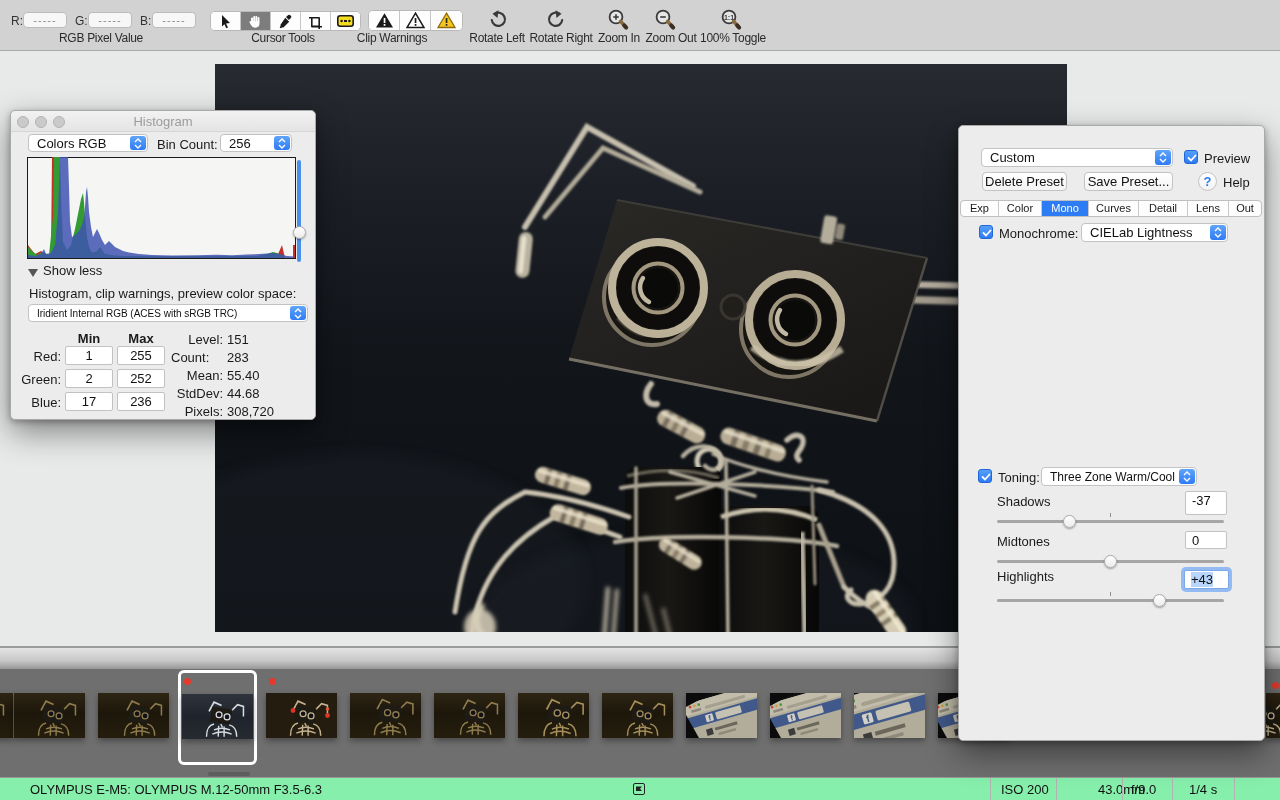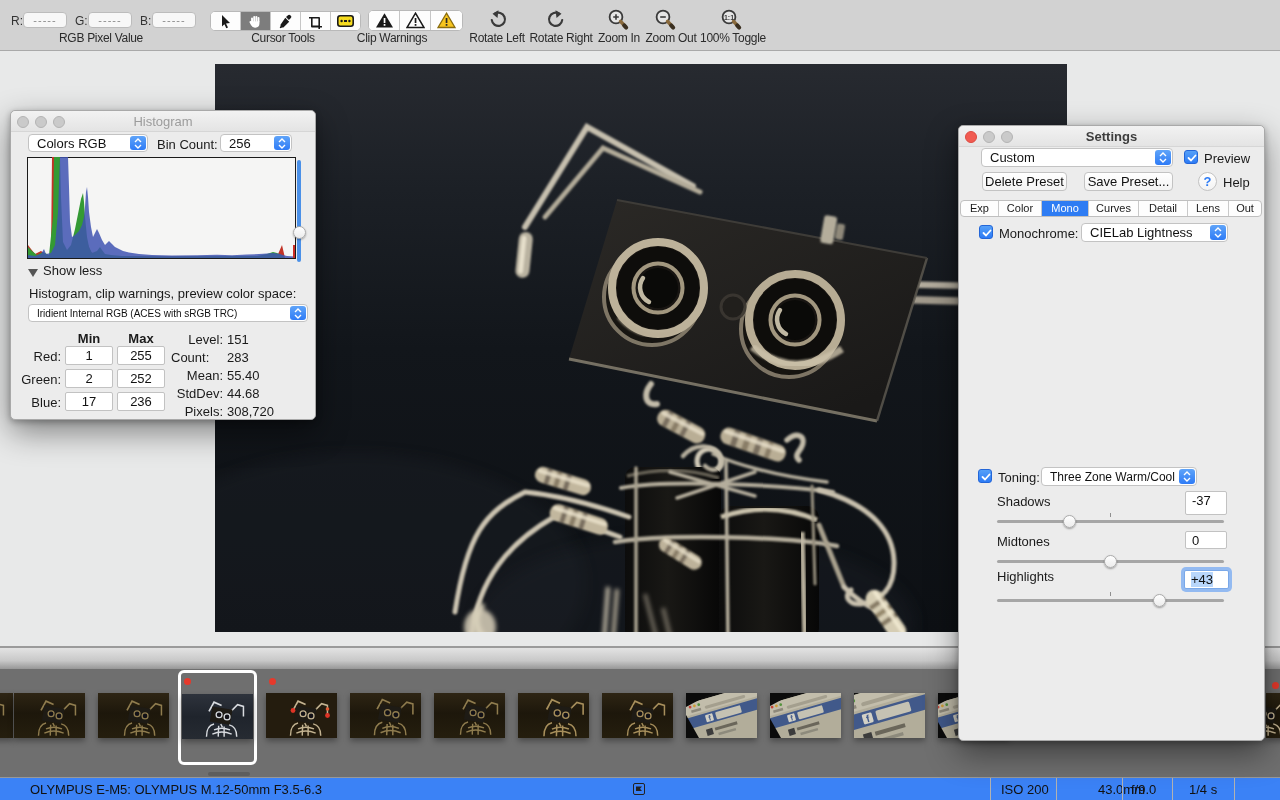--- a/index.html
+++ b/index.html
@@ -39,21 +39,21 @@
   #band { left:0; top:646px; width:1280px; height:23px; background:linear-gradient(#e3e3e3,#c8c8c8 60%, #979797); border-top:2px solid #9b9b9b; }
   #strip { left:0; top:669px; width:1280px; height:108px; background:#6f6f6f; }
   .th { position:absolute; top:24px; width:71px; height:45px; box-shadow:0 3px 6px rgba(0,0,0,.35); }
   .gold1 { stroke:#8f7c4e; fill:none; }
   .gold2 { stroke:#a78f5c; fill:none; }
   .warm1 { stroke:#c3b391; fill:none; }
   .white1 { stroke:#d8dbdf; fill:none; }
   .reddot { position:absolute; width:7px; height:7px; border-radius:50%; background:#e6392b; }
 
   
-  #status { left:0; top:777px; width:1280px; height:23px; background:#3b82f6; border-top:1px solid #989898; font-size:13px; color:#111; }
+  #status { left:0; top:777px; width:1280px; height:23px; background:#86efac; border-top:1px solid #989898; font-size:13px; color:#111; }
   .sep { position:absolute; top:0; width:1px; height:23px; background:#b2b2b2; }
   .stxt { position:absolute; top:4px; font-size:13px; color:#111; white-space:nowrap; }
 </style>
 </head>
 <body>
 
 <div id="toolbar" class="abs">
   <span class="rgbl" style="left:11px;">R:</span>
   <div class="rgbbox" style="left:23px;">-----</div>
   <span class="rgbl" style="left:75px;">G:</span>
@@ -571,26 +571,20 @@
     <div class="lbl13" style="left:216px; top:239px;">283</div>
   <div class="lbl13" style="left:160px; top:257px; width:52px; text-align:right;">Mean:</div>
     <div class="lbl13" style="left:216px; top:257px;">55.40</div>
   <div class="lbl13" style="left:160px; top:275px; width:52px; text-align:right;">StdDev:</div>
     <div class="lbl13" style="left:216px; top:275px;">44.68</div>
   <div class="lbl13" style="left:160px; top:293px; width:52px; text-align:right;">Pixels:</div>
     <div class="lbl13" style="left:216px; top:293px;">308,720</div>
 </div>
 
 <div class="panel" id="setpanel" style="left:958px; top:125px; width:307px; height:616px;">
-  <div class="titlebar">
-    <div class="tl" style="left:6px; background:#f15b51; border-color:#dd4a41;"></div>
-    <div class="tl" style="left:24px;"></div>
-    <div class="tl" style="left:42px;"></div>
-    <div class="ttitle" style="color:#3d3d3d;">Settings</div>
-  </div>
   <div class="dd" style="left:22px; top:22px; width:192px; height:19px;">
       <span class="txt">Custom</span>
       <span class="step">
         <svg width="8" height="11" viewBox="0 0 8 11">
           <path d="M1 4 L4 1 L7 4 M1 7 L4 10 L7 7" stroke="#fff" stroke-width="1.4" fill="none"></path>
         </svg>
       </span>
     </div>
   <div class="cb" style="left:225px; top:24px;">
       <svg width="12" height="12" viewBox="0 0 12 12">

